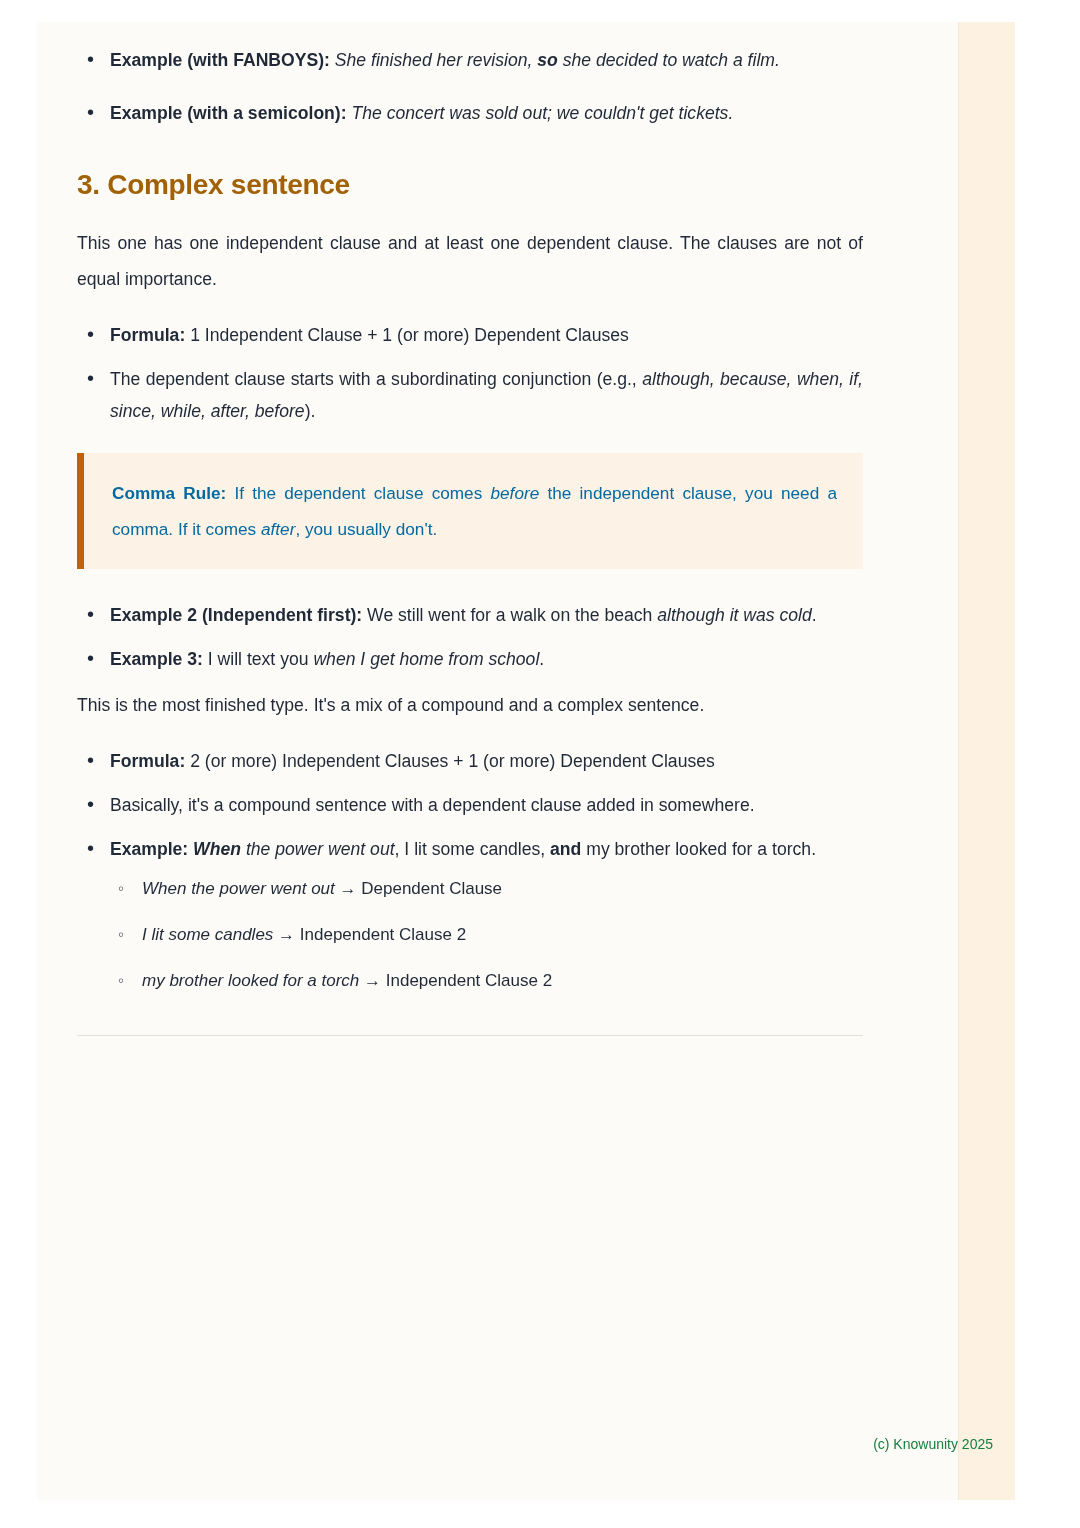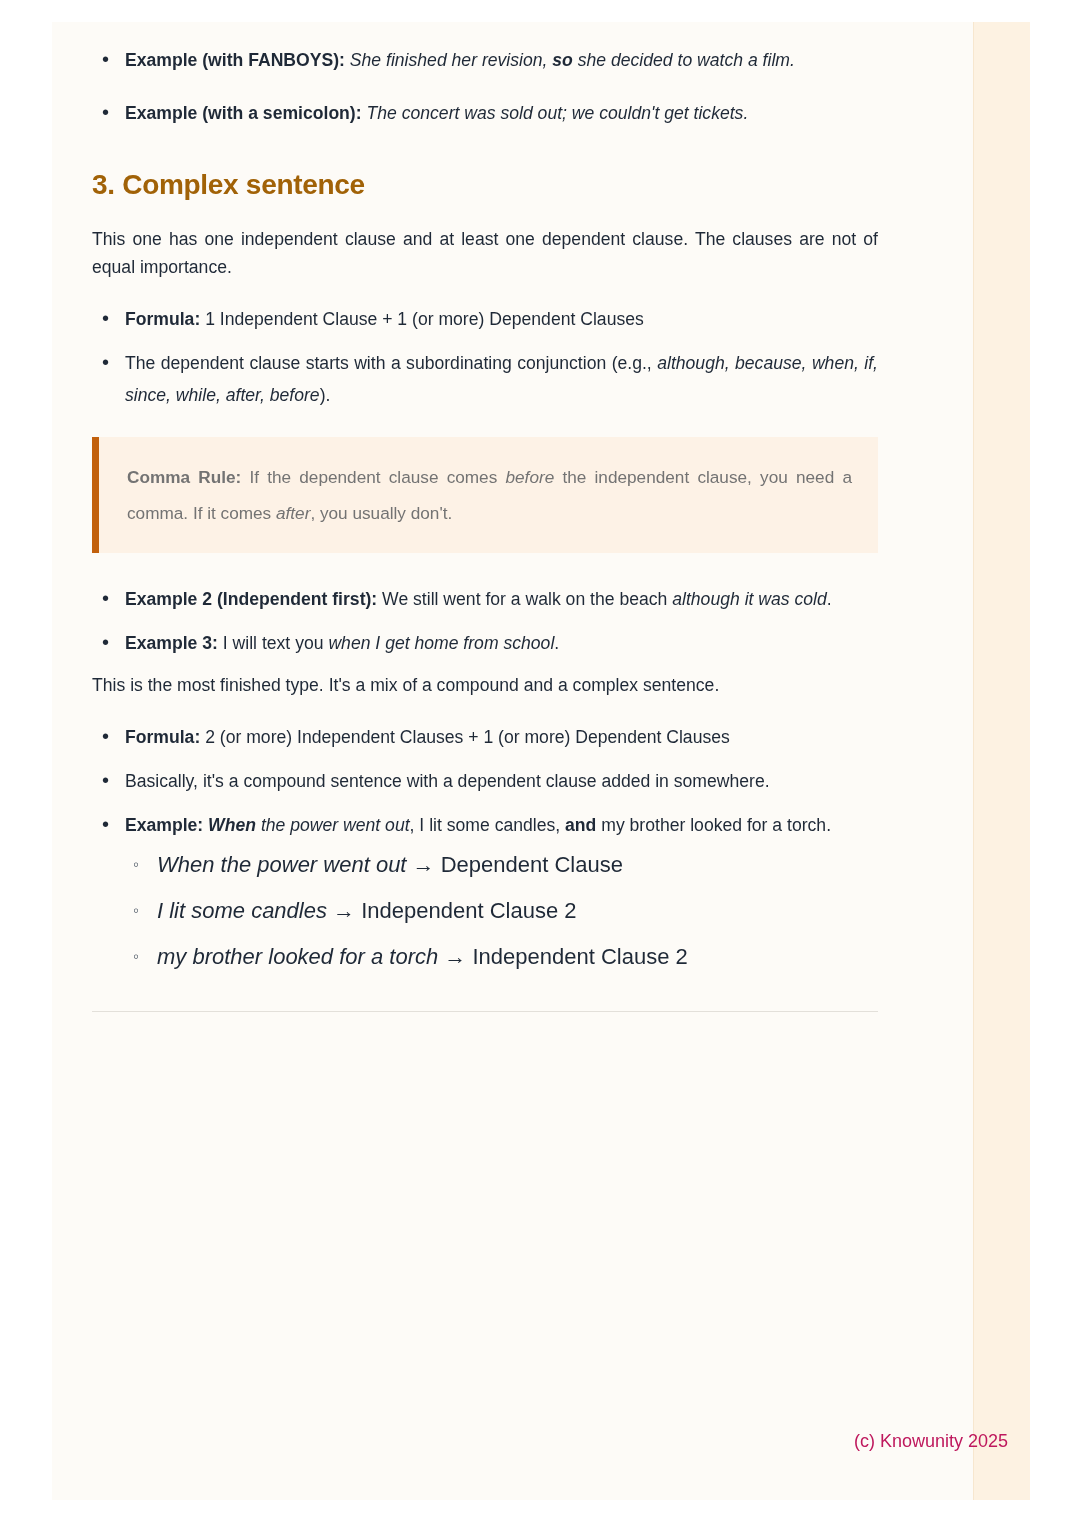--- a/index.html
+++ b/index.html
@@ -11,21 +11,21 @@
     width: 1080px;
     height: 1528px;
     font-family: "Liberation Sans", sans-serif;
     color: #1f2937;
     position: relative;
     overflow: hidden;
   }
 
   .page {
     position: absolute;
-    left: 52px;
+    left: 37px;
     top: 22px;
     width: 978px;
     height: 1478px;
     background: #fdfbf7;
     box-sizing: border-box;
   }
 
   
   .right-strip {
     position: absolute;
@@ -74,21 +74,21 @@
 
   ul.subbullets {
     list-style: none;
     margin: 10px 0 0 0;
     padding: 0;
   }
   ul.subbullets > li {
     position: relative;
     padding-left: 32px;
     margin-bottom: 18px;
-    font-size: 22px;
+    font-size: 17px;
     line-height: 28px;
     color: #1f2937;
   }
   ul.subbullets > li::before {
     content: "\25E6";
     position: absolute;
     left: 8px;
     top: 0;
     font-size: 17px;
     color: #4b5563;
@@ -101,50 +101,50 @@
   h2.section {
     font-size: 28px;
     font-weight: bold;
     color: #a16207;
     margin: 40px 0 24px 0;
     letter-spacing: -0.3px;
   }
 
   p.para {
     font-size: 17.6px;
-    line-height: 28px;
+    line-height: 36px;
     margin: 0 0 22px 0;
     text-align: justify;
     color: #1f2937;
   }
 
   .callout {
     background: #fdf2e6;
     border-left: 7px solid #c2600c;
     padding: 22px 26px 22px 28px;
     margin: 26px 0 30px 0;
     font-size: 17.2px;
     line-height: 36px;
-    color: #737373;
+    color: #0369a1;
     text-align: justify;
   }
 
   .divider {
     border: none;
     border-top: 1px solid #e3e0da;
     margin: 40px 0 0 0;
     width: 100%;
   }
 
   .footer {
     position: absolute;
     right: 22px;
     bottom: 48px;
-    font-size: 18px;
-    color: #be185d;
+    font-size: 14px;
+    color: #15803d;
     font-family: "Liberation Sans", sans-serif;
   }
 </style>
 </head>
 <body>
 
 <div class="page">
   <div class="right-strip"></div>
 
   <div class="content">

